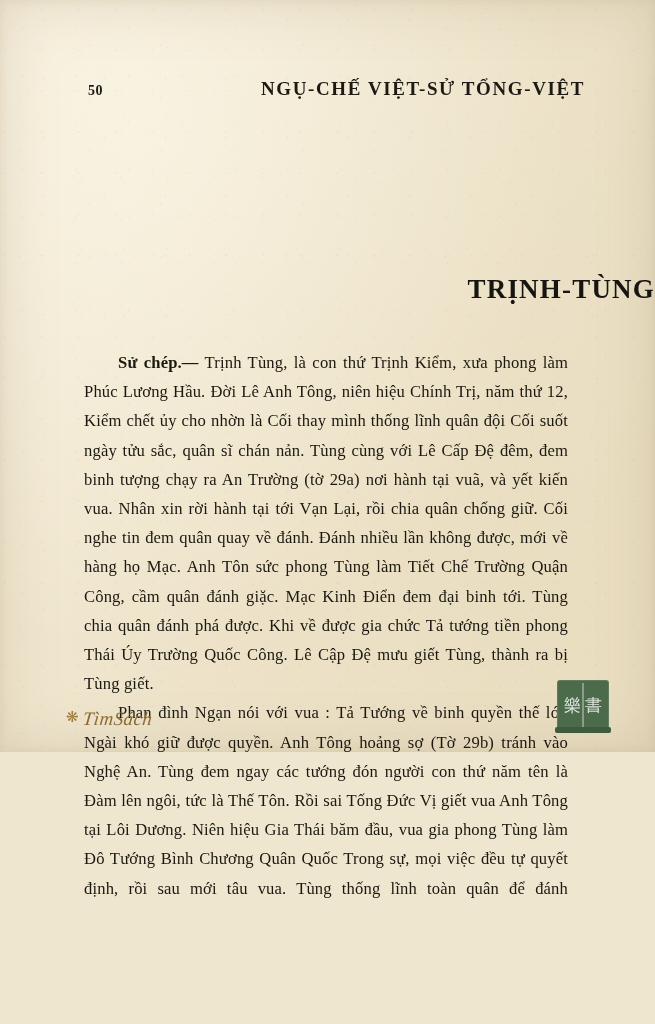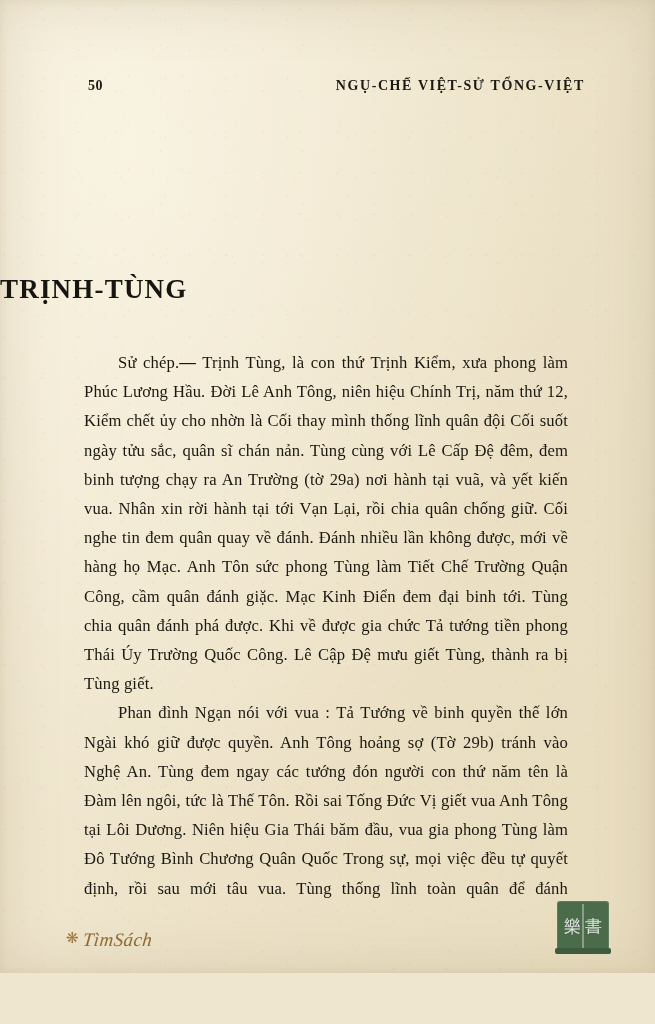--- a/index.html
+++ b/index.html
@@ -9,21 +9,21 @@
   body {
     width: 655px;
     height: 1024px;
     overflow: hidden;
     background: #efe6cf;
     font-family: "Liberation Serif", serif;
   }
   .page {
     position: relative;
     width: 655px;
-    height: 973px;
+    height: 752px;
     box-sizing: border-box;
     background:
       radial-gradient(ellipse at 20% 15%, rgba(255,252,240,0.55), rgba(255,252,240,0) 60%),
       radial-gradient(ellipse at 85% 80%, rgba(233,218,186,0.45), rgba(233,218,186,0) 65%),
       linear-gradient(105deg, #f2e9d3 0%, #eee4cb 45%, #e9dfc4 100%);
   }
   
   .grain {
     position: absolute;
     inset: 0;
@@ -59,33 +59,33 @@
   }
   .folio {
     font-family: "Liberation Serif", serif;
     font-weight: 700;
     font-size: 14px;
     letter-spacing: 0.5px;
   }
   .head-title {
     font-family: "Liberation Serif", serif;
     font-weight: 700;
-    font-size: 14px;
+    font-size: 19px;
     letter-spacing: 1.6px;
     white-space: nowrap;
     transform: scaleY(1.02);
   }
 
   
   .chapter-title {
     position: absolute;
     top: 274px;
     left: 0;
     width: 100%;
-    text-align: left;
+    text-align: right;
     font-family: "Liberation Serif", serif;
     font-weight: 700;
     font-size: 27px;
     letter-spacing: 1.2px;
     color: #17150f;
   }
 
   
   .body-text {
     position: absolute;
@@ -103,21 +103,21 @@
   .body-text p {
     margin: 0;
     text-indent: 34px;
   }
   .body-text p + p {
   }
   .body-text p:last-child {
     text-align-last: justify;
   }
   .lead {
-    font-weight: 400;
+    font-weight: 700;
   }
   .dash {
     font-weight: 700;
   }
 
   
   .stamp-text {
     position: absolute;
     left: 66px;
     bottom: 22px;

